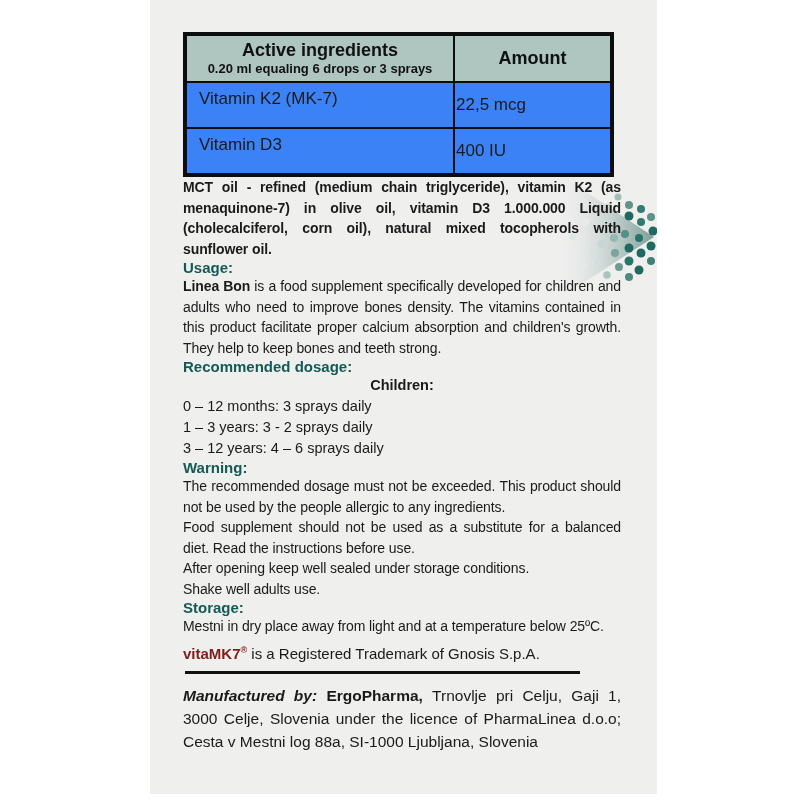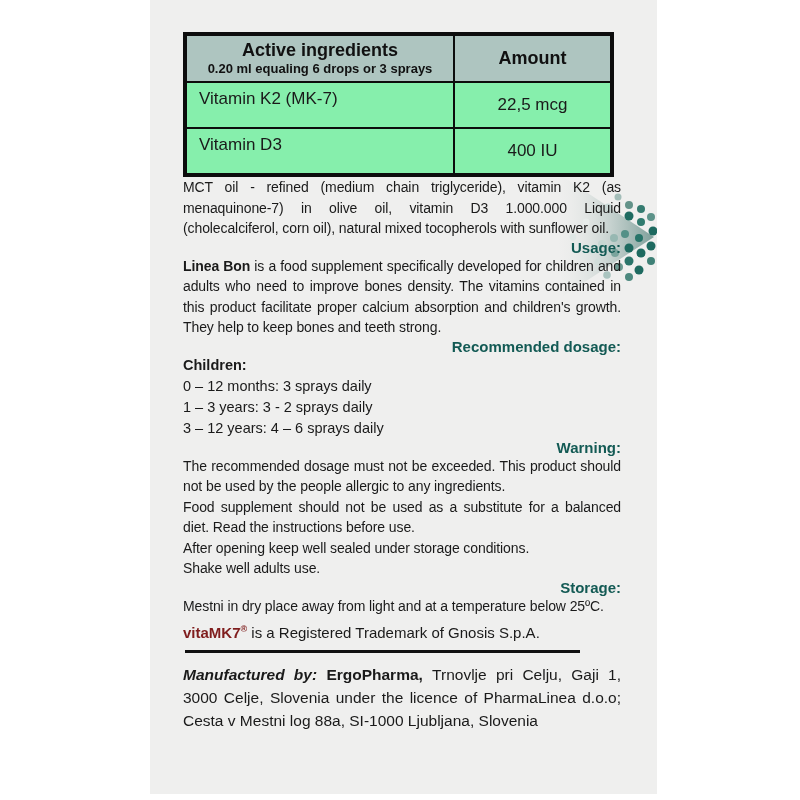--- a/index.html
+++ b/index.html
@@ -2,36 +2,36 @@
 <html><head>
 <meta charset="utf-8">
 <style>
   html,body{margin:0;padding:0;background:#ffffff;}
   .page{position:relative;width:800px;height:800px;background:#ffffff;overflow:hidden;
         font-family:"Liberation Sans",sans-serif;color:#1a1a1a;}
   .label{position:absolute;left:150px;top:0;width:507px;height:794px;background:#efefee;}
   .decor{position:absolute;left:403px;top:156px;width:104px;height:140px;pointer-events:none;}
   .content{position:relative;padding:32px 33px 0 33px;width:438px;z-index:2;}
 
-  table.tbl{border-collapse:collapse;width:431px;background:#86efac;border:4px solid #0d0d0d;}
+  table.tbl{border-collapse:collapse;width:431px;background:#3b82f6;border:4px solid #0d0d0d;}
   table.tbl th,table.tbl td{border:2px solid #0d0d0d;}
   .tbl thead th{background:#aec5c0;vertical-align:middle;}
   .th-ing{width:63%;padding:4px 6px 5px;}
   .tbl-title{font-size:18px;font-weight:bold;line-height:21px;text-align:center;color:#111;}
   .tbl-sub{font-size:13px;font-weight:bold;line-height:15px;text-align:center;color:#111;}
   .th-amt{font-size:18px;font-weight:bold;text-align:center;color:#111;}
   td.ing{font-size:17px;padding:3px 6px 15px 12px;height:26px;}
-  td.amt{font-size:17px;text-align:center;}
+  td.amt{font-size:17px;text-align:left;}
 
   p.body{margin:0;font-size:14px;line-height:20.5px;text-align:justify;letter-spacing:-0.1px;}
-  h3.sec{margin:0;font-size:15px;line-height:17px;font-weight:bold;color:#135a54;text-align:right;}
+  h3.sec{margin:0;font-size:15px;line-height:17px;font-weight:bold;color:#135a54;}
   p.line{margin:0;font-size:14.5px;line-height:21px;}
-  .bold{font-weight:bold;}
+  .bold{font-weight:bold;text-align:center;}
 
-  .mt-ingr{margin-top:16px;}
+  .mt-ingr{margin-top:16px;font-weight:bold;}
   .mt-usage-h{margin-top:10px;}
   .mt-usage-p{margin-top:3px;}
   .mt-dos-h{margin-top:9px;}
   .mt-child{margin-top:6px;}
   .mt-warn-h{margin-top:4px;}
   .mt-warn-p{margin-top:2px;}
   .mt-stor-h{margin-top:2px;}
   .mt-stor-p{margin-top:1px;}
   .tm{margin:3px 0 0;font-size:15px;line-height:21px;}
   .tm-name{color:#7f1d1d;font-weight:bold;}

